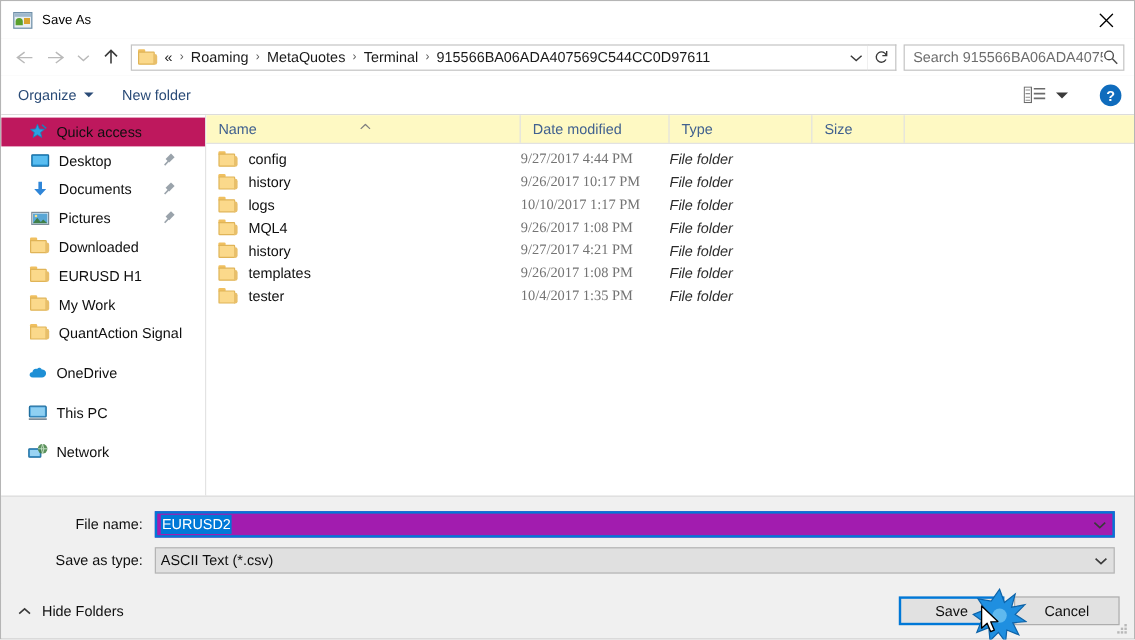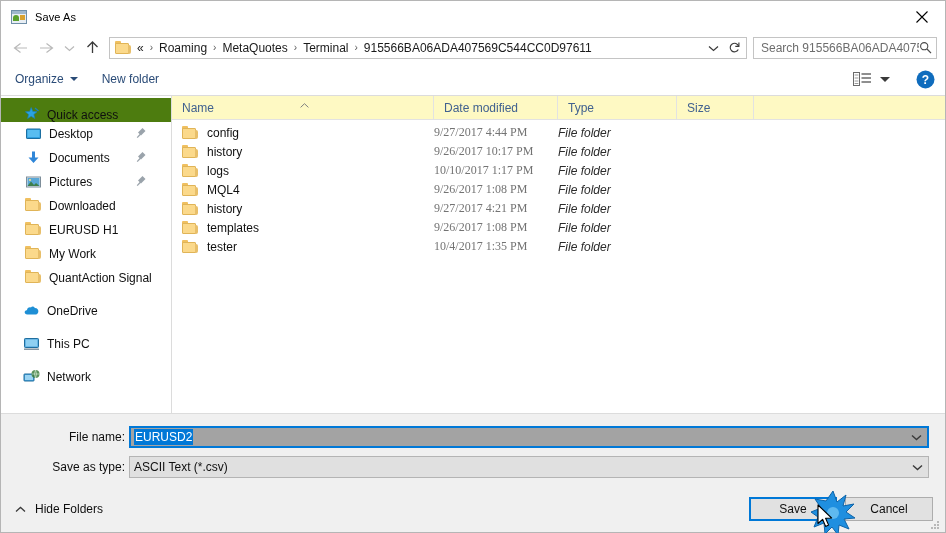--- a/index.html
+++ b/index.html
@@ -159,21 +159,21 @@
     background: #fff;
     border-right: 1px solid #dcdcdc;
     padding-top: 2px;
     overflow: hidden;
   }
   .side-item {
     height: 24px; display: flex; align-items: center;
     padding-left: 22px; position: relative;
     font-size: 12px; color: #0f0f0f;
   }
-  .side-item.selected { background: #4d7c0f; align-items: flex-end; }
+  .side-item.selected { background: #be185d; }
   .side-item.level1 { padding-left: 24px; }
   .side-item .s-ico {
     width: 17px; height: 16px; flex: 0 0 auto;
     margin-right: 7px; position: relative;
   }
   .side-item .s-label {
     white-space: nowrap; overflow: hidden;
   }
   .side-item .pin {
     position: absolute; right: 24px; top: 5px;
@@ -252,27 +252,27 @@
     border-top: 1px solid #dcdcdc;
     padding: 12px 16px 0 16px;
     min-height: 0;
   }
   .frm-row {
     display: flex; align-items: center;
     margin-bottom: 8px;
   }
   .frm-label {
     width: 112px; flex: 0 0 112px;
-    text-align: right; padding-right: 4px;
+    text-align: right; padding-right: 10px;
     font-size: 12px; color: #0f0f0f;
   }
   .combo {
     flex: 1 1 auto; height: 22px;
     display: flex; align-items: center;
-    background: #a3a3a3; border: 1px solid #7a7a7a;
+    background: #a21caf; border: 1px solid #7a7a7a;
     padding-left: 4px; min-width: 0;
   }
   .combo.focused { border: 2px solid #0078d7; padding-left: 3px; }
   .combo.disabled { background: #e0e0e0; border: 1px solid #b4b4b4; }
   .combo .val {
     flex: 1 1 auto; font-size: 12px; color: #0f0f0f;
     white-space: nowrap; overflow: hidden;
   }
   .combo .val.sel {
     background: #0078d7; color: #fff; display: inline-block;

